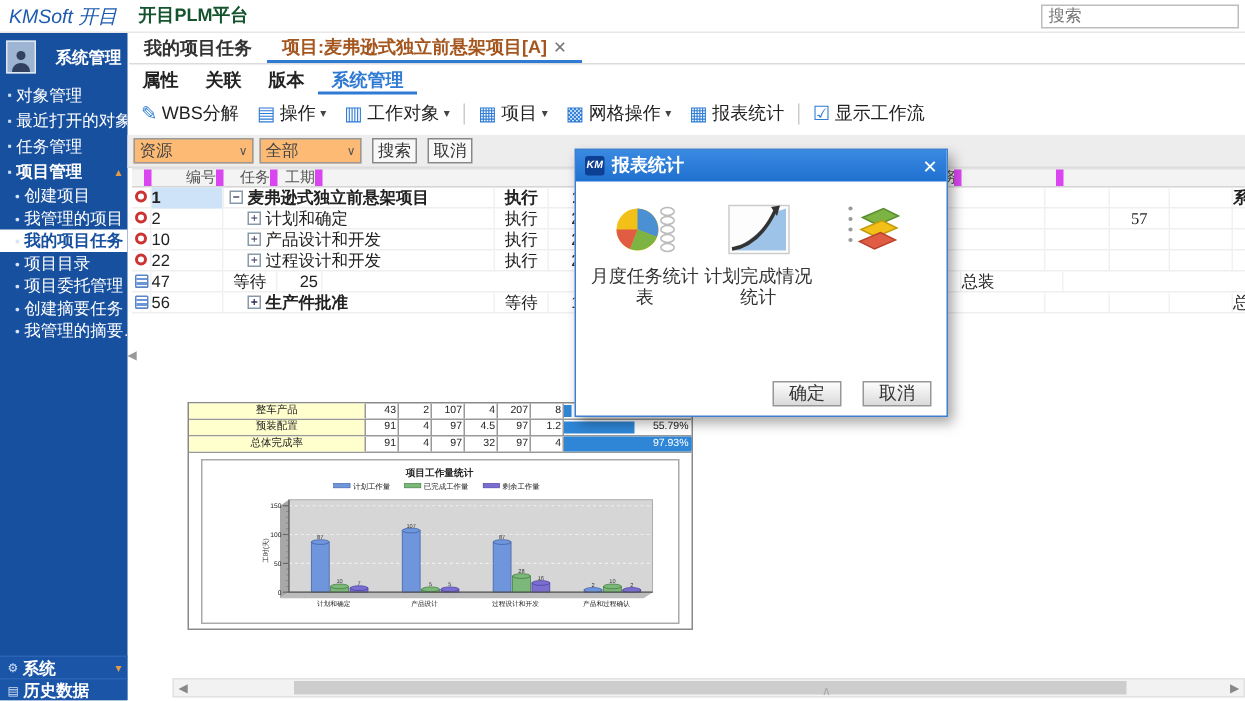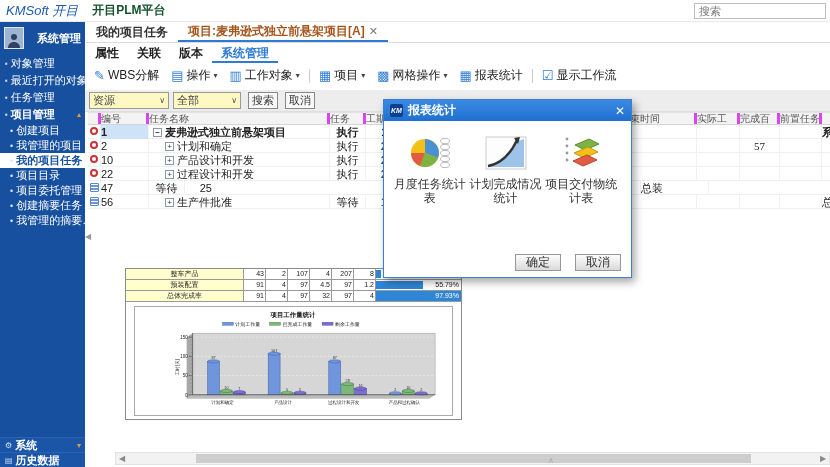--- a/index.html
+++ b/index.html
@@ -34,27 +34,27 @@
 .subtab.active{color:#2f7bd3;border-bottom:2px solid #2f7bd3}
 
 .toolbar{position:absolute;left:88px;top:63px;right:0;height:25px;display:flex;align-items:center;font-size:12px;color:#222}
 .titem{display:flex;align-items:center;margin:0 6px}
 .ticon{color:#2e7cd6;margin-right:3px;font-size:13px;line-height:13px}
 .cbx{color:#2e7cd6;margin-right:3px;font-size:13px}
 .caret{font-size:8px;color:#444;margin-left:3px}
 .tsep{width:1px;height:14px;background:#ccc;margin:0 3px}
 
 .filterrow{position:absolute;left:85px;top:90px;right:0;height:22px;background:#ededed;display:flex;align-items:center;border-bottom:1px solid #ddd}
-.dd{width:80px;height:17px;background:#fef9c3;border:1px solid #999;display:flex;align-items:center;justify-content:space-between;font-size:11px;color:#444;padding:0 3px;margin-left:4px}
+.dd{width:80px;height:17px;background:#fdba74;border:1px solid #999;display:flex;align-items:center;justify-content:space-between;font-size:11px;color:#444;padding:0 3px;margin-left:4px}
 .dd .v{font-size:8px;color:#555}
 .fbtn{width:30px;height:17px;border:1px solid #888;background:#f8f8f8;font-size:11px;color:#333;margin-left:7px;display:flex;align-items:center;justify-content:center}
 
 .tasktable{position:absolute;left:88px;top:112px;width:802px}
 .throw{display:flex;height:13px;background:#f3f3f3;border-top:1px solid #e2e2e2;border-bottom:1px solid #d5d5d5;font-size:10px;color:#555}
-.th{overflow:hidden;white-space:nowrap;text-align:left;border-right:3px solid #d946ef;line-height:12px;flex:none}
+.th{overflow:hidden;white-space:nowrap;text-align:right;border-right:5px solid #d946ef;line-height:12px;flex:none}
 .tr{display:flex;height:14px;font-size:11px;color:#222;border-bottom:1px solid #efefef;align-items:center}
 .tr.b{font-weight:bold}
 .td{height:14px;line-height:14px;overflow:hidden;white-space:nowrap;border-right:1px solid #f1f1f1;flex:none}
 .td.c{text-align:center}.td.r{text-align:right;padding-right:2px}
 .selcell{background:#cfe3f8}
 .ic-red{display:inline-block;width:8px;height:8px;border:2px solid #cc3333;border-radius:50%;margin:2px 1px}
 .ic-blue{display:inline-block;width:9px;height:9px;border:1px solid #5b86c6;background:repeating-linear-gradient(180deg,#fff 0 1px,#6b97d8 1px 3px);border-radius:1px;margin:2px 1px}
 .tree{display:inline-block;width:9px;height:9px;border:1px solid #8899aa;background:#fff;color:#335;font-size:8px;line-height:7px;text-align:center;margin:0 3px 0 2px;vertical-align:1px}
 
 .collapse{position:absolute;left:85px;top:232px;color:#999;font-size:8px;z-index:5}
@@ -228,21 +228,20 @@
     <span class="v">∨</span>
   </div>
   <div class="fbtn">搜索</div>
   <div class="fbtn">取消</div>
 </div>
 
 <div class="tasktable">
   <div class="throw">
       <span class="th" style="width: 13px;"></span>
       <span class="th" style="width: 48px;">编号</span>
-      <span class="th" style="width: 181px;">任务名称</span>
       <span class="th" style="width: 36px;">任务</span>
       <span class="th" style="width: 30px;">工期</span>
       <span class="th" style="width: 204px;"></span>
       <span class="th" style="width: 97px;">实际结束时间</span>
       <span class="th" style="width: 43px;">实际工</span>
       <span class="th" style="width: 40px;">完成百</span>
       <span class="th" style="width: 42px;">前置任务</span>
       <span class="th" style="width: 68px;"></span>
     </div>
   <div>
@@ -306,21 +305,21 @@
         <span class="td" style="width: 204px;"></span>
         <span class="td" style="width: 97px;"></span>
         <span class="td" style="width: 43px;"></span>
         <span class="td c" style="width: 40px;"></span>
         <span class="td" style="width: 42px;"></span>
         <span class="td" style="width: 68px;">总装</span>
       </div>
       <div class="tr">
         <span class="td c" style="width: 13px;"><span class="ic-blue"></span></span>
         <span class="td" style="width: 48px;">56</span>
-        <span class="td" style="padding-left: 14px; width: 181px;"><span class="tree">+</span><span>生产件批准</span></span>
+        <span class="td" style="padding-left: 14px; width: 181px; font-weight: bold;"><span class="tree">+</span><span>生产件批准</span></span>
         <span class="td c" style="width: 36px;">等待</span>
         <span class="td r" style="width: 30px;">12</span>
         <span class="td" style="width: 204px;"></span>
         <span class="td" style="width: 97px;"></span>
         <span class="td" style="width: 43px;"></span>
         <span class="td c" style="width: 40px;"></span>
         <span class="td" style="width: 42px;"></span>
         <span class="td" style="width: 68px;">总装</span>
       </div>
     </div>
@@ -491,21 +490,20 @@
           <svg width="44" height="40" viewBox="0 0 44 40">
             <circle cx="8" cy="6" r="1.4" fill="#999"></circle>
             <circle cx="8" cy="13" r="1.4" fill="#999"></circle>
             <circle cx="8" cy="20" r="1.4" fill="#999"></circle>
             <circle cx="8" cy="27" r="1.4" fill="#999"></circle>
             <path d="M16 12 L30 6 L40 11 L26 17 Z" fill="#7cb342" stroke="#5a8d2e"></path>
             <path d="M15 20 L29 14 L39 19 L25 25 Z" fill="#f2c017" stroke="#c29a0e"></path>
             <path d="M14 28 L28 22 L38 27 L24 33 Z" fill="#e05d44" stroke="#b8432e"></path>
           </svg>
         </div>
-        <div>项目交付物统计表</div>
       </div>
     </div>
   <div class="dlg-btns">
     <div class="dbtn">确定</div>
     <div class="dbtn">取消</div>
   </div>
 </div>
 
 <div class="hscroll">
   <div class="harrow" style="left:0">◀</div>

